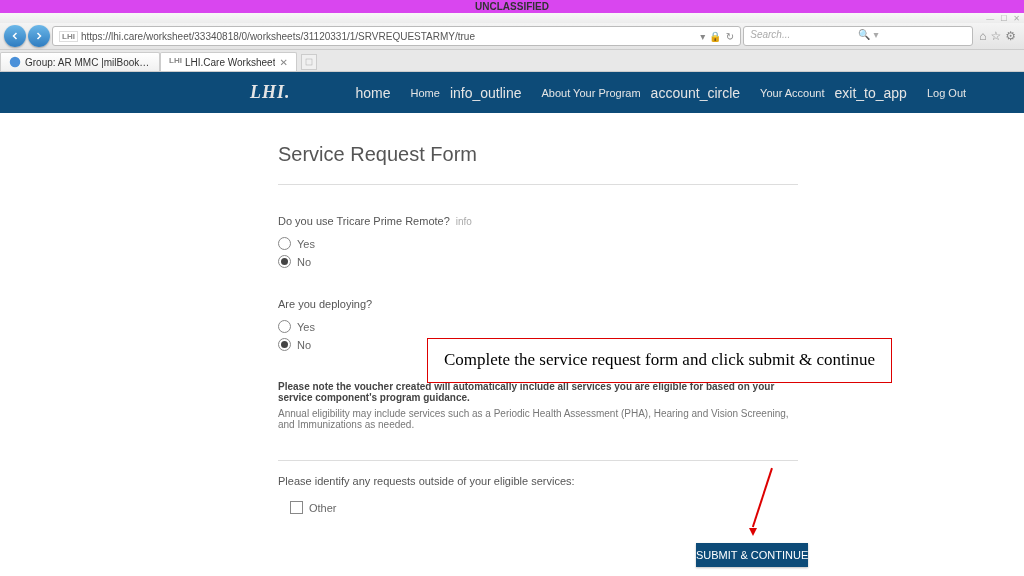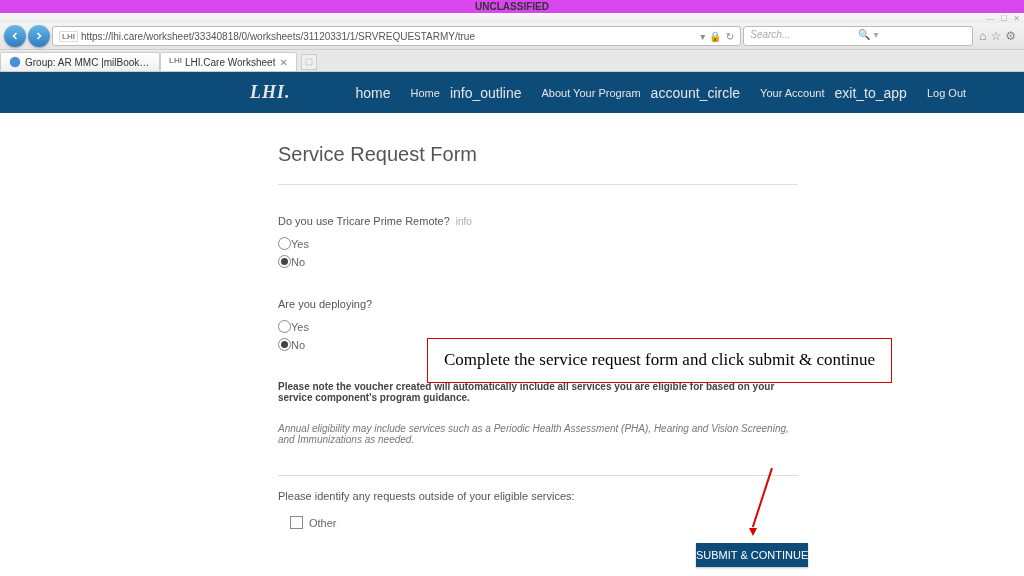--- a/index.html
+++ b/index.html
@@ -37,27 +37,27 @@
     
     .content-area { padding: 30px 0 20px 278px; }
     .form-container { width: 520px; }
     
     .form-title { font-size: 20px; color: #555; font-weight: normal; margin-bottom: 18px; }
     .divider { border: none; border-top: 1px solid #ddd; margin-bottom: 30px; }
     
     .question-group { margin-bottom: 30px; font-size: 11px; }
     .question-label { color: #555; margin-bottom: 10px; display: flex; align-items: center; gap: 6px; }
     .info-tag { color: #aaa; font-size: 10px; }
-    .radio-row { display: flex; align-items: center; margin-bottom: 5px; color: #666; }
+    .radio-row { display: flex; align-items: center; gap: 6px; margin-bottom: 5px; color: #666; }
     .radio { width: 13px; height: 13px; border: 1px solid #888; border-radius: 50%; display: inline-flex; align-items: center; justify-content: center; cursor: pointer; }
     .radio.selected::after { content: ''; width: 7px; height: 7px; background: #444; border-radius: 50%; }
     
     .note-section { font-size: 10px; color: #444; margin-bottom: 30px; }
     .note-bold { font-weight: bold; }
-    .note-small { color: #777; margin-top: 20px; font-style: italic; }
+    .note-small { color: #777; margin-top: 5px; }
     
     .identify-label { font-size: 11px; color: #555; margin-bottom: 14px; }
     .checkbox-row { display: flex; align-items: center; gap: 6px; margin-left: 12px; margin-bottom: 14px; font-size: 11px; color: #666; }
     .checkbox { width: 13px; height: 13px; border: 1px solid #888; cursor: pointer; }
     
     .callout { position: absolute; top: 338px; right: 132px; border: 1.5px solid #d00; padding: 10px 16px; text-align: center; font-size: 17px; color: #000; font-family: 'Times New Roman', serif; line-height: 1.35; background: #fff; }
     .arrow { position: absolute; top: 468px; right: 252px; }
     .arrow-line { width: 1.5px; height: 62px; background: #d00; transform: rotate(18deg); transform-origin: top; }
     .arrow-head { width: 0; height: 0; border-left: 4px solid transparent; border-right: 4px solid transparent; border-top: 8px solid #d00; position: absolute; bottom: -6px; left: -22px; }
     

